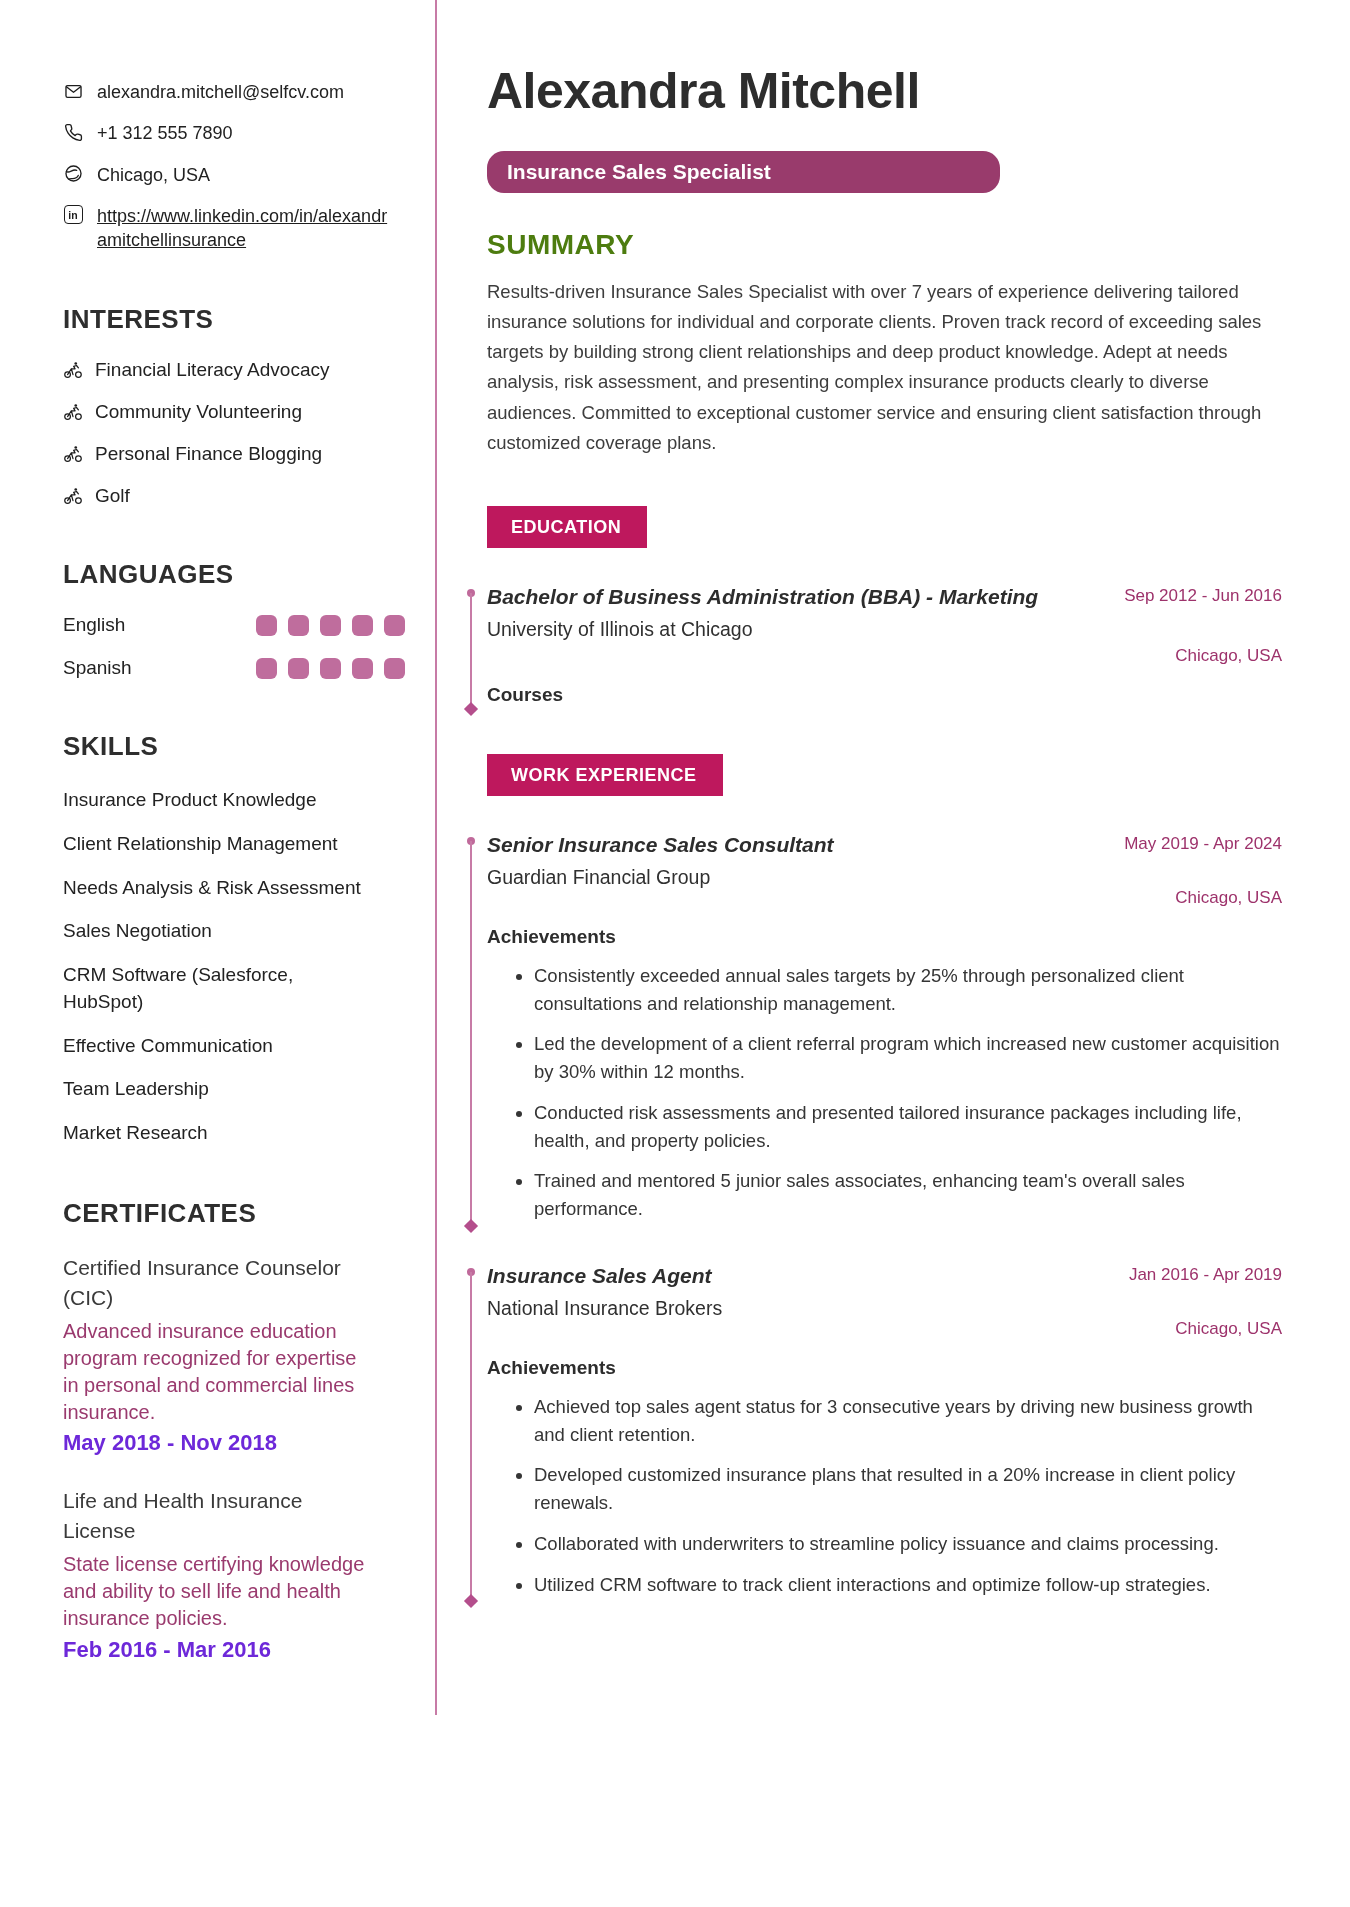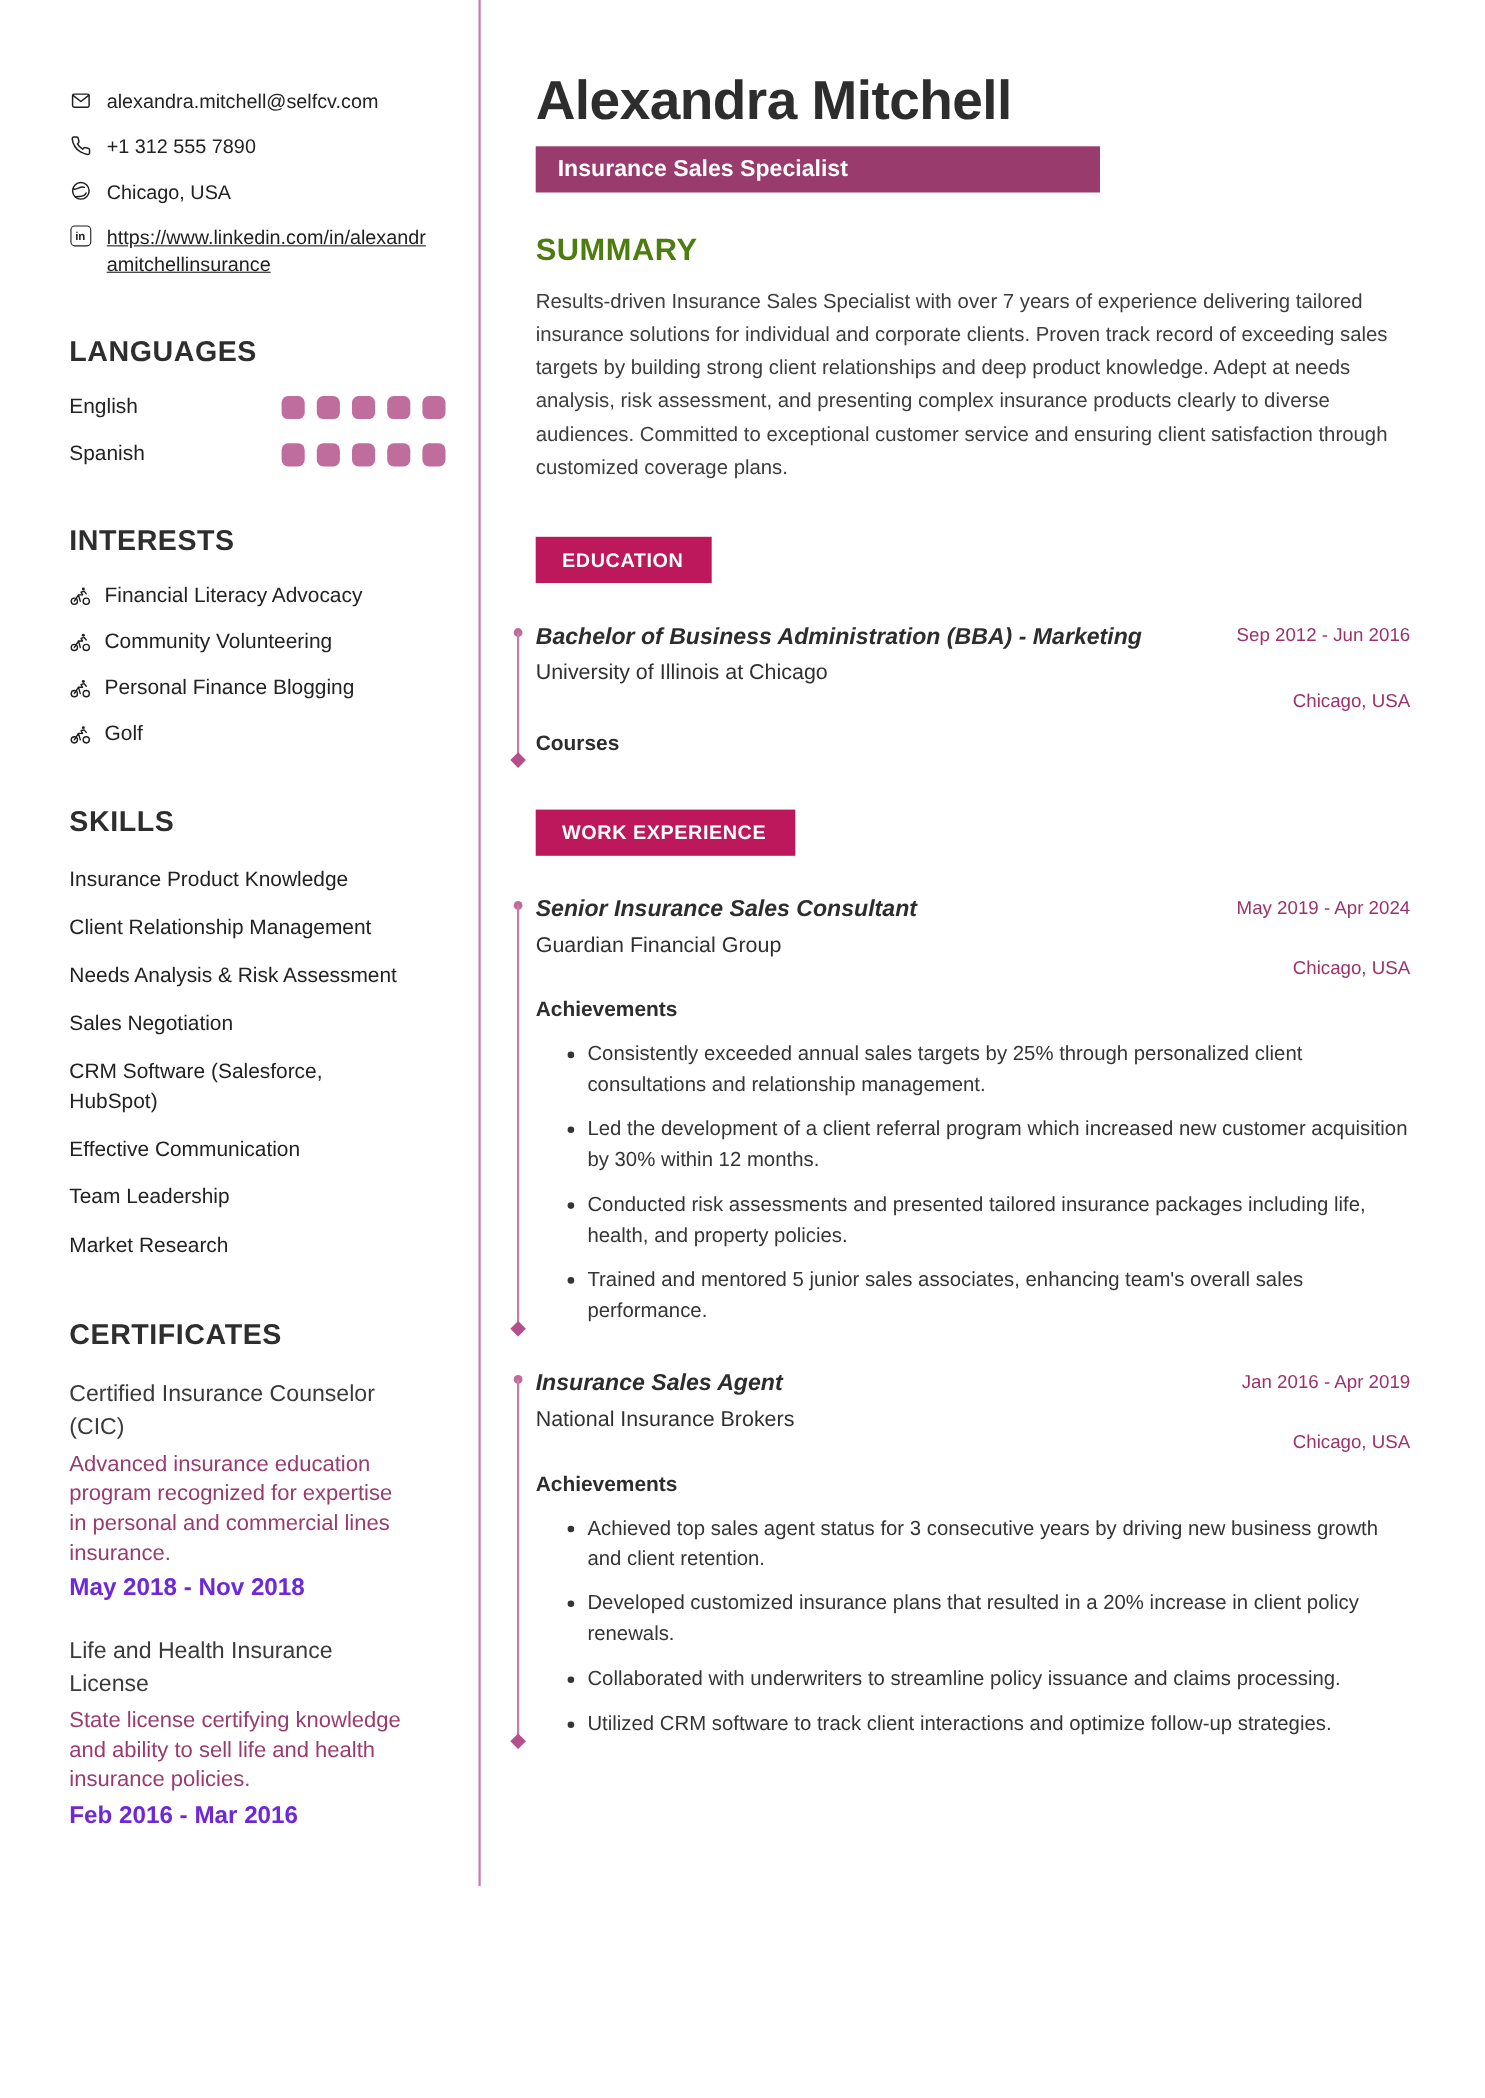--- a/index.html
+++ b/index.html
@@ -31,21 +31,21 @@
   .skill-item { font-size:19px; color:#222; line-height:1.45; margin-bottom:16px; max-width:300px; }
 
   .cert-item { margin-bottom:30px; }
   .cert-title { font-size:21px; color:#3a3a3a; line-height:1.4; max-width:300px; }
   .cert-desc { font-size:20px; color:#9a3a6e; line-height:1.34; margin-top:6px; max-width:310px; }
   .cert-date { font-size:22px; color:#6d28d9; margin-top:5px;font-weight:bold; }
 
   
   .main { flex:1 1 auto; padding:64px 68px 40px 50px; }
   .name { font-size:50px; font-weight:800; letter-spacing:-.5px; color:#2d2d2d; line-height:1.1; }
-  .title-banner { margin-top:14px; width:513px; height:42px; background:#993b6c; color:#fff; font-size:21px; font-weight:700; display:flex; align-items:center; padding-left:20px; }
+  .title-banner { margin-top:32px; width:513px; height:42px; background:#993b6c; color:#fff; font-size:21px; font-weight:700; display:flex; align-items:center; padding-left:20px;border-radius:17px; }
 
   .summary-heading { margin-top:36px; font-size:28px; font-weight:800; letter-spacing:.5px; color:#4d7c0f; }
   .summary-text { margin-top:16px; font-size:18.5px; line-height:1.63; color:#3d3d3d; max-width:800px; }
 
   .section-banner { margin-top:48px; background:#be185d; color:#fff; font-size:18px; font-weight:800; letter-spacing:.5px; display:inline-block; padding:11px 26px 10px 24px; }
 
   .entry { position:relative; margin-top:34px; }
   .entry + .entry { margin-top:38px; }
   .timeline { position:absolute; left:-22px; top:7px; bottom:-8px; width:11px; }
   .timeline .t-circle { position:absolute; top:0; left:1.5px; width:8px; height:8px; border-radius:50%; background:#c06a9b; }
@@ -105,50 +105,20 @@
       </div>
       <div class="contact-row">
         <span class="cicon">
             <span class="in-badge">in</span>
           </span>
         <a href="#" class="contact-text link">https://www.linkedin.com/in/alexandramitchellinsurance</a>
       </div>
     </div>
 
     <div class="side-section">
-      <div class="side-heading">LANGUAGES</div>
-      <div>
-
-          <div class="lang-row">
-            <span class="lang-name">English</span>
-            <span class="dots">
-
-            <span class="dot"></span>
-              <span class="dot"></span>
-              <span class="dot"></span>
-              <span class="dot"></span>
-              <span class="dot"></span>
-            </span>
-          </div>
-
-          <div class="lang-row">
-            <span class="lang-name">Spanish</span>
-            <span class="dots">
-
-            <span class="dot"></span>
-              <span class="dot"></span>
-              <span class="dot"></span>
-              <span class="dot"></span>
-              <span class="dot"></span>
-            </span>
-          </div>
-        </div>
-    </div>
-
-    <div class="side-section">
       <div class="side-heading">INTERESTS</div>
       <div>
 
           <div class="interest-row">
             <span class="iicon">
               <svg viewBox="0 0 24 24">
                 <circle cx="5.5" cy="17.5" r="3.4"></circle>
                 <circle cx="18.5" cy="17.5" r="3.4"></circle>
                 <circle cx="15.3" cy="4.2" r="1.6" fill="#1e1e1e" stroke="none"></circle>
                 <path d="M5.5 17.5 L10 10.5 H14.5 M12 17.5 L10 10.5 M14.5 10.5 L12.8 7.6 L16.2 6.6 L18.5 9.4"></path>
@@ -189,20 +159,50 @@
                 <circle cx="15.3" cy="4.2" r="1.6" fill="#1e1e1e" stroke="none"></circle>
                 <path d="M5.5 17.5 L10 10.5 H14.5 M12 17.5 L10 10.5 M14.5 10.5 L12.8 7.6 L16.2 6.6 L18.5 9.4"></path>
               </svg>
             </span>
             <span>Golf</span>
           </div>
         </div>
     </div>
 
     <div class="side-section">
+      <div class="side-heading">LANGUAGES</div>
+      <div>
+
+          <div class="lang-row">
+            <span class="lang-name">English</span>
+            <span class="dots">
+
+            <span class="dot"></span>
+              <span class="dot"></span>
+              <span class="dot"></span>
+              <span class="dot"></span>
+              <span class="dot"></span>
+            </span>
+          </div>
+
+          <div class="lang-row">
+            <span class="lang-name">Spanish</span>
+            <span class="dots">
+
+            <span class="dot"></span>
+              <span class="dot"></span>
+              <span class="dot"></span>
+              <span class="dot"></span>
+              <span class="dot"></span>
+            </span>
+          </div>
+        </div>
+    </div>
+
+    <div class="side-section">
       <div class="side-heading">SKILLS</div>
       <div>
 
           <div class="skill-item">Insurance Product Knowledge</div>
 
           <div class="skill-item">Client Relationship Management</div>
 
           <div class="skill-item">Needs Analysis &amp; Risk Assessment</div>
 
           <div class="skill-item">Sales Negotiation</div>

